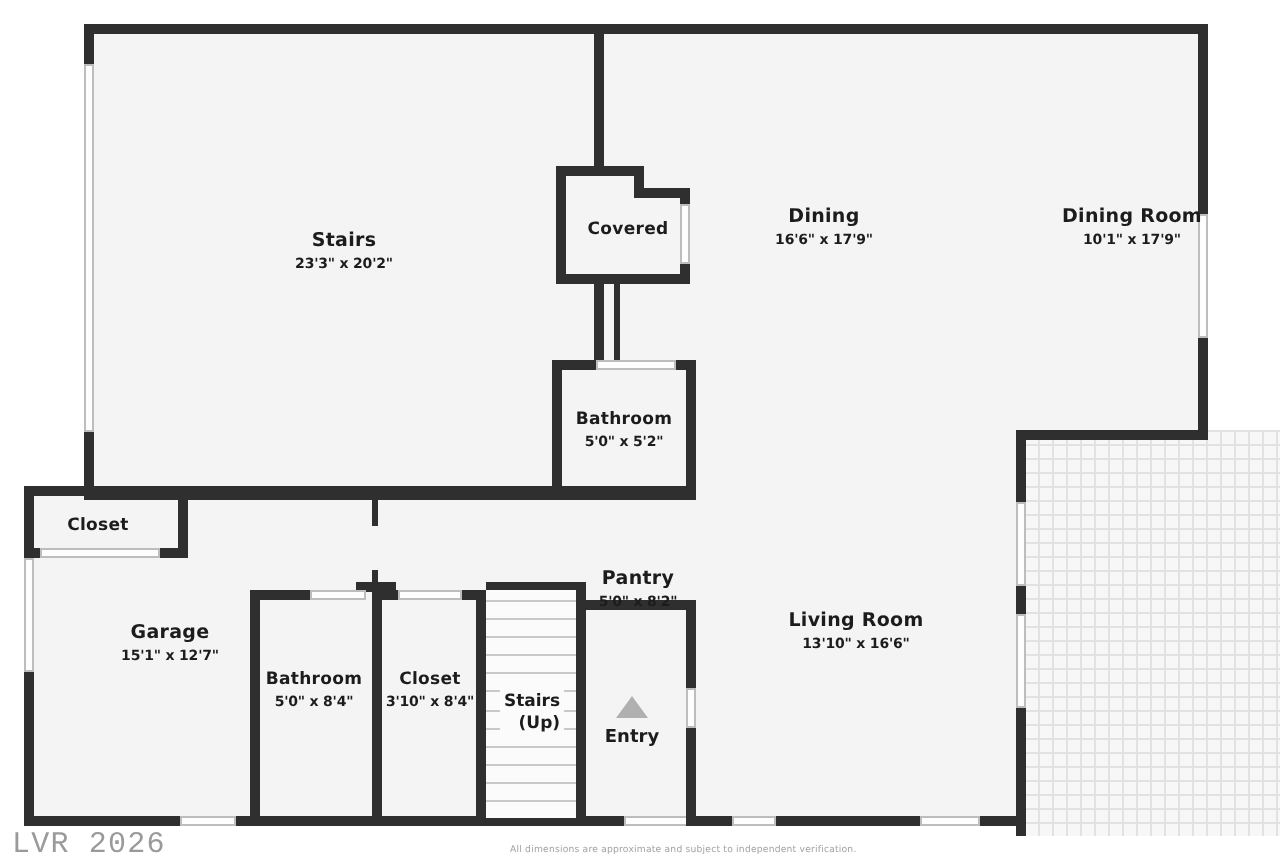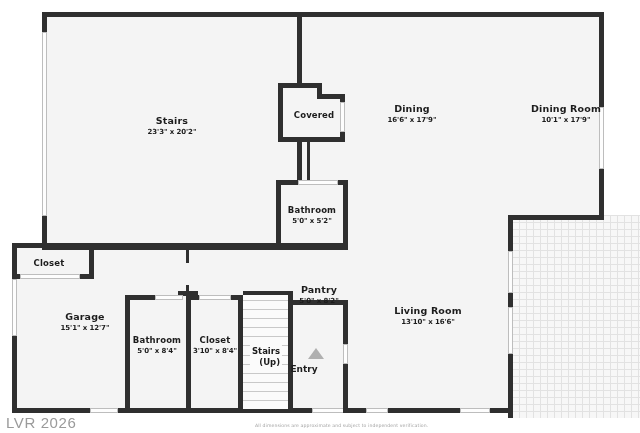--- a/index.html
+++ b/index.html
@@ -113,21 +113,21 @@
   }
 
   
   #watermark {
     position: absolute;
     left: 6px;
     top: 414px;
     font-size: 15px;
     color: #9a9a9a;
     letter-spacing: 0.6px;
-    font-family: Liberation Sans, sans-serif;
+    font-family: Liberation Mono, monospace;
   }
   #disclaimer {
     position: absolute;
     left: 255px;
     top: 423px;
     font-size: 4.6px;
     color: #a3a3a3;
     letter-spacing: 0.1px;
     white-space: nowrap;
   }
@@ -317,18 +317,18 @@
     <span class="dim">13'10" x 16'6"</span>
   </div>
 
 
   <div class="stairs-label" style="left:266px; top:345px;">
     <span>Stairs</span>
     <span>(Up)</span>
   </div>
 
   <div id="entry-arrow" style="left:308px; top:348px;"></div>
-  <div id="entry-text" style="left:304px; top:364px;">Entry</div>
+  <div id="entry-text" style="left:316px; top:364px;">Entry</div>
 
   <div id="watermark">LVR 2026</div>
   <div id="disclaimer">All dimensions are approximate and subject to independent verification.</div>
 
 </div>
 
 </body></html>

